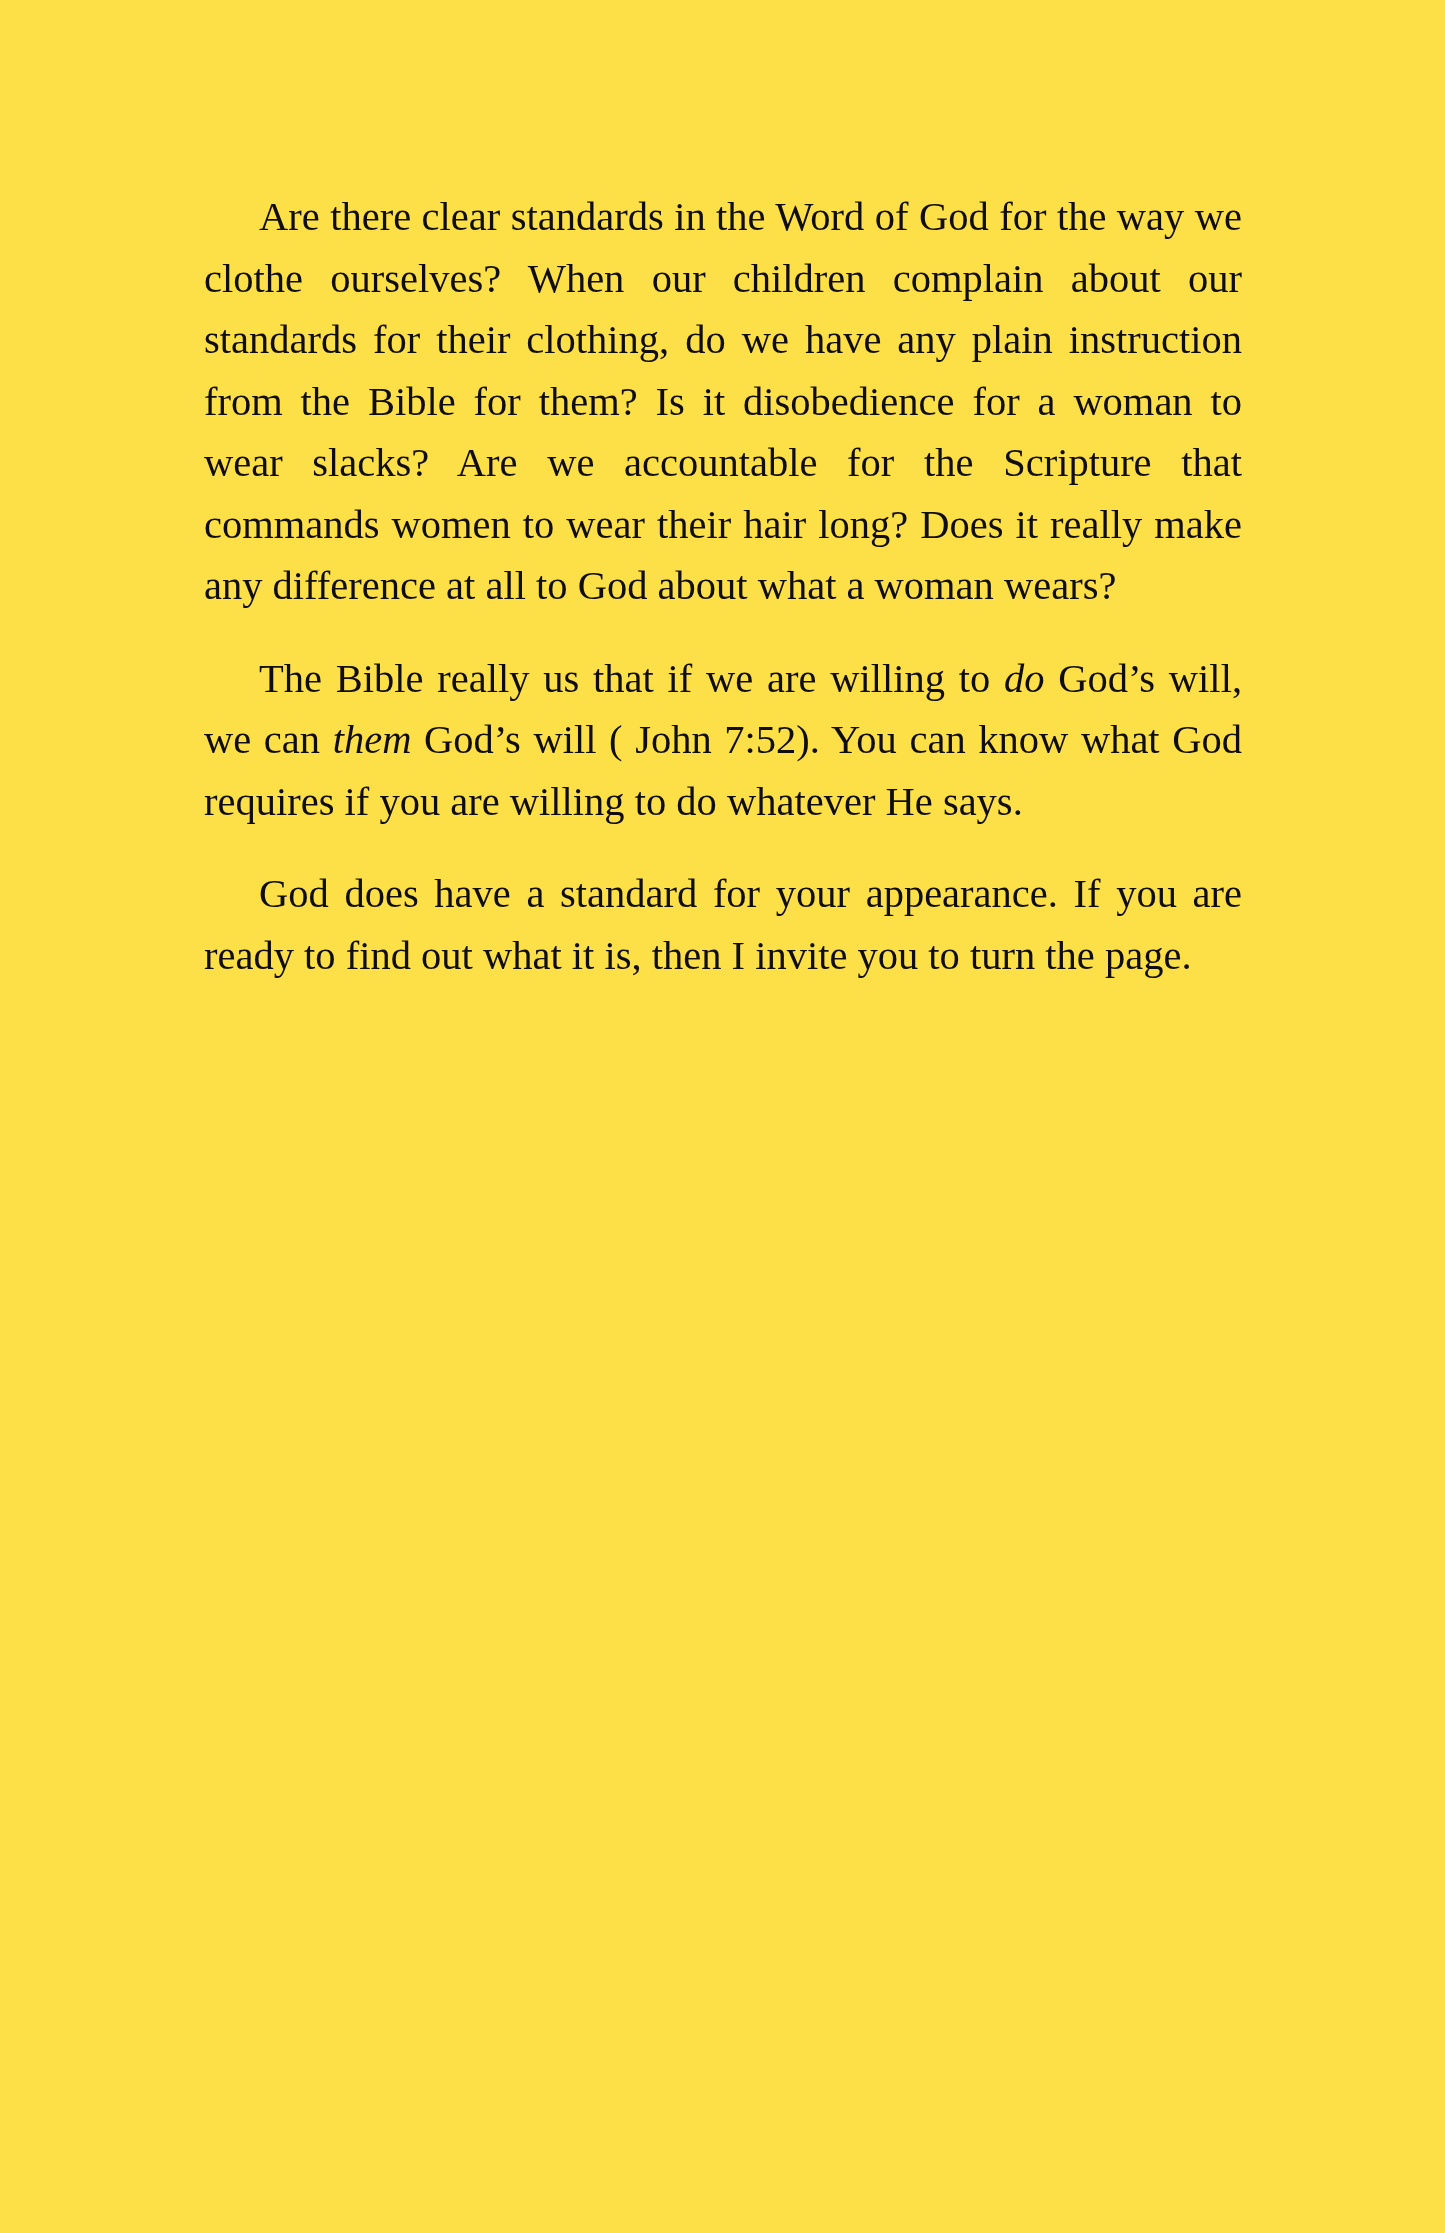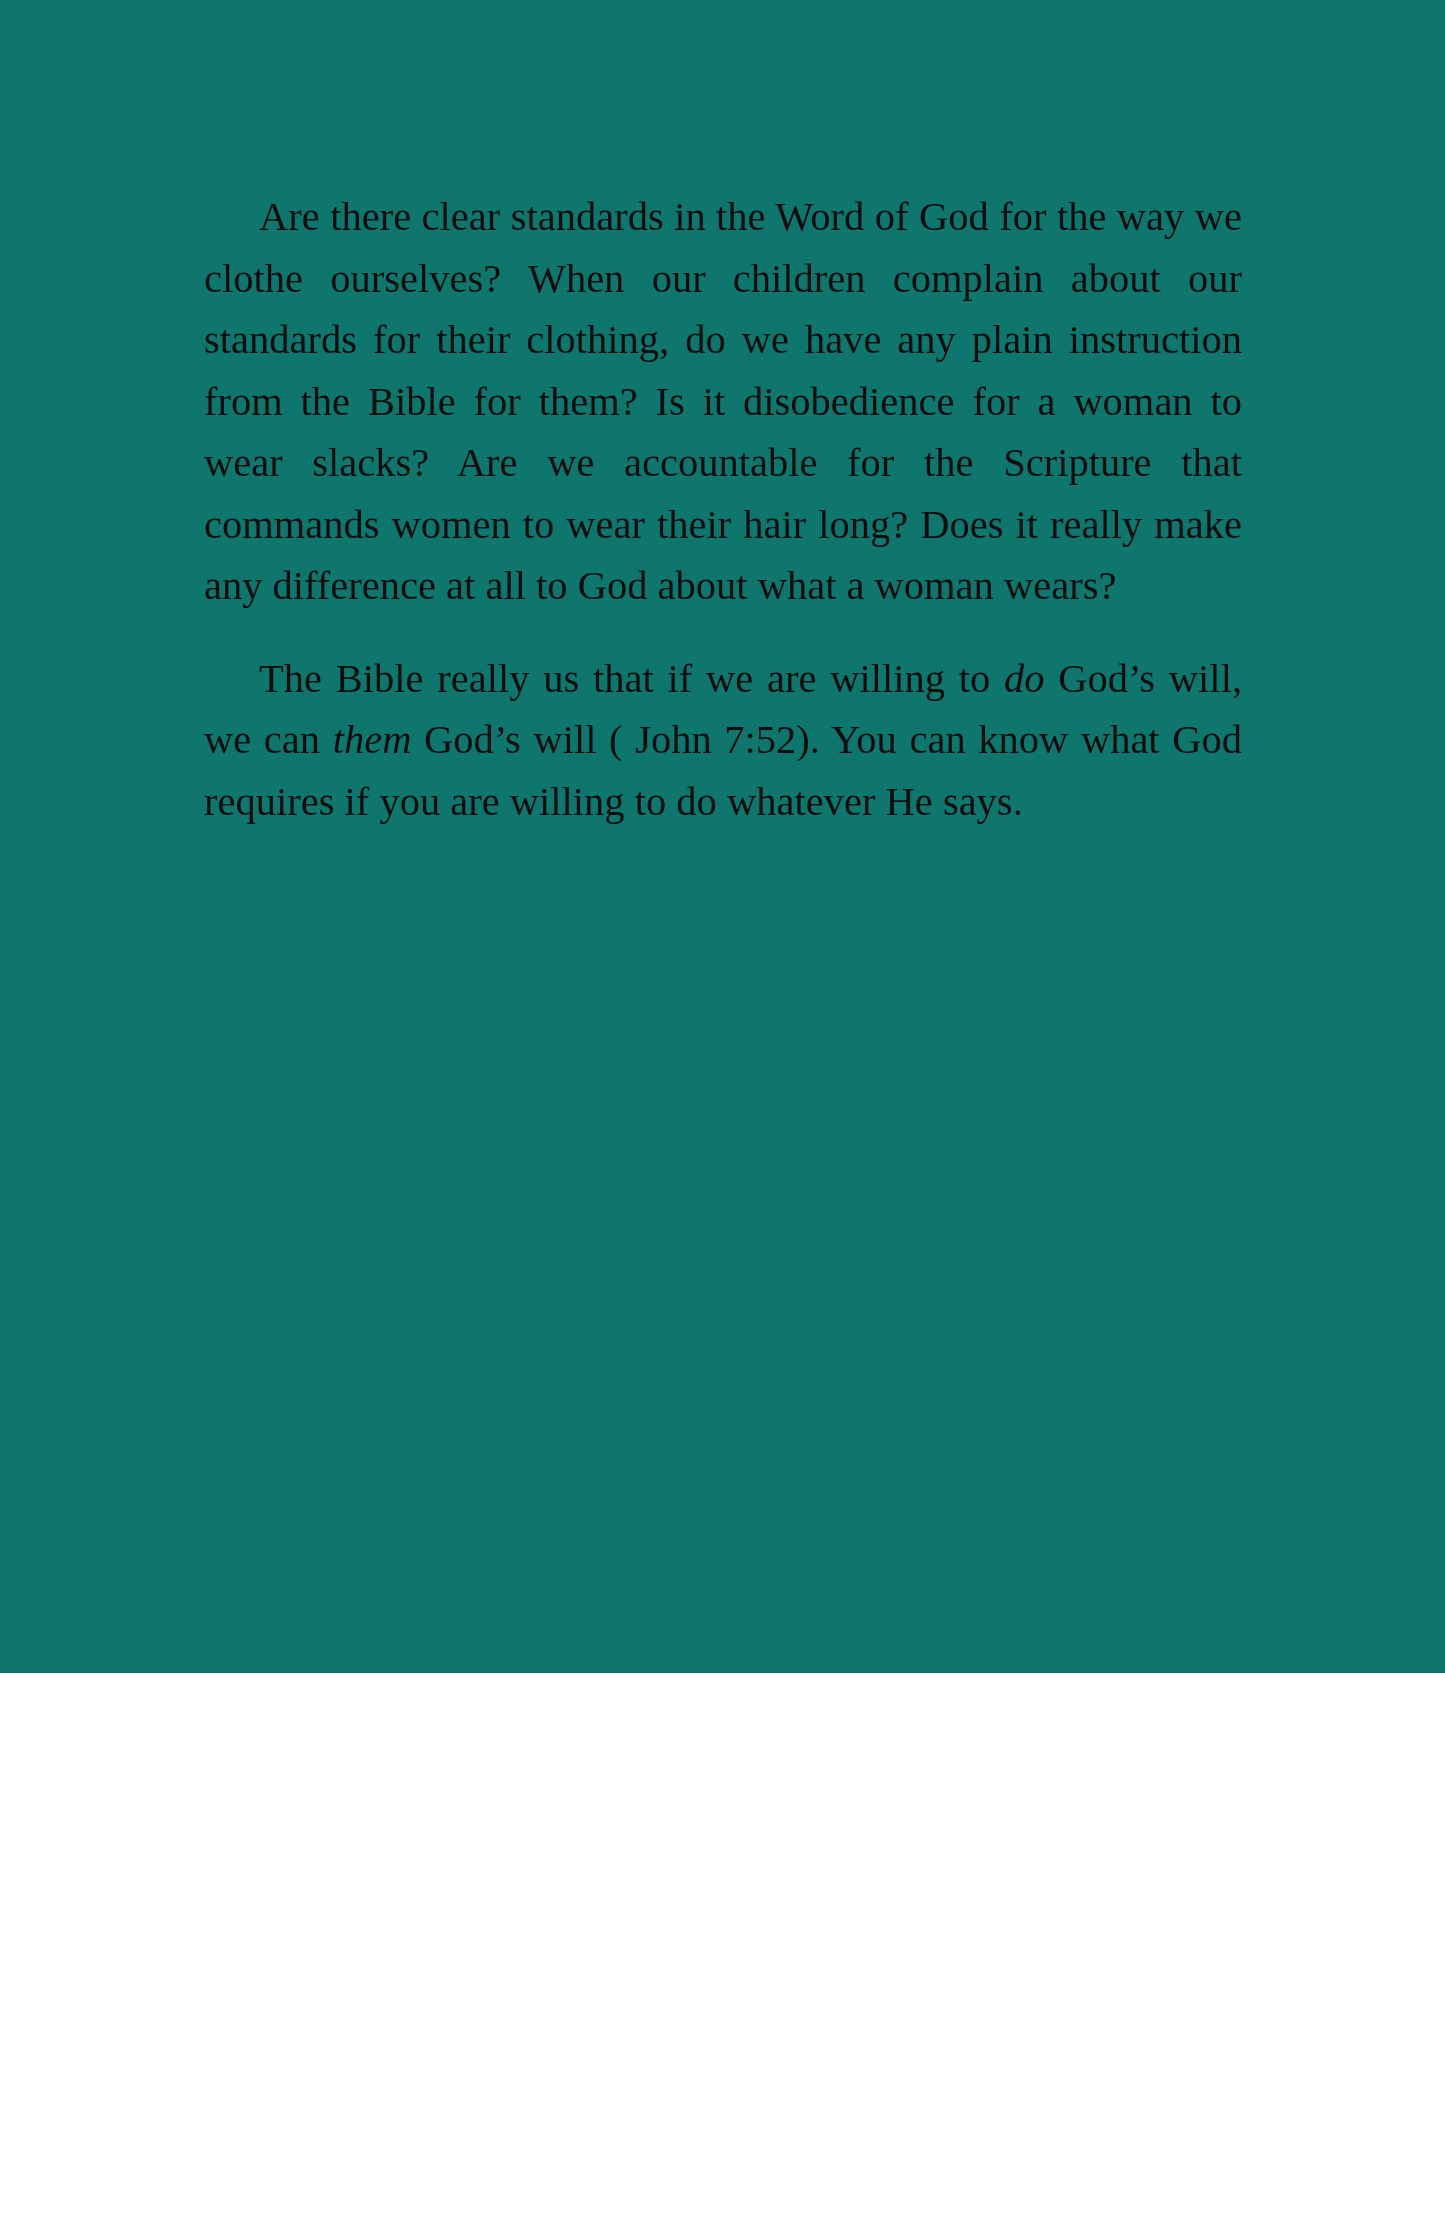--- a/index.html
+++ b/index.html
@@ -3,22 +3,22 @@
 <meta charset="utf-8">
 <style>
   html, body {
     margin: 0;
     padding: 0;
     background: #ffffff;
   }
   .page {
     position: relative;
     width: 1445px;
-    height: 1673px;
-    background: #0f766e;
+    height: 2233px;
+    background: #fde047;
     overflow: hidden;
   }
   .text-block {
     position: absolute;
     left: 204px;
     top: 186px;
     width: 1038px;
   }
   .body-paragraph {
     margin: 0 0 31px 0;
@@ -46,15 +46,16 @@
 <body>
 
 <div class="page">
   <div class="text-block">
 
     <p class="body-paragraph">Are there clear standards in the Word of God for the way we clothe ourselves? When our children complain about our standards for their clothing, do we have any plain instruction from the Bible for them? Is it disobedience for a woman to wear slacks? Are we accountable for the Scripture that commands women to wear their hair long? Does it really make any difference at all to God about what a woman wears?</p>
 
 
     <p class="body-paragraph"><span>The Bible really us that if we are willing to </span><span class="em">do</span><span> God’s will, we can </span><span class="em">them</span><span> God’s will ( John 7:52). You can know what God requires if you are willing to do whatever He says.</span></p>
 
+    <p class="body-paragraph">God does have a standard for your appearance. If you are ready to find out what it is, then I invite you to turn the page.</p>
 
   </div>
 </div>
 
 </body></html>

